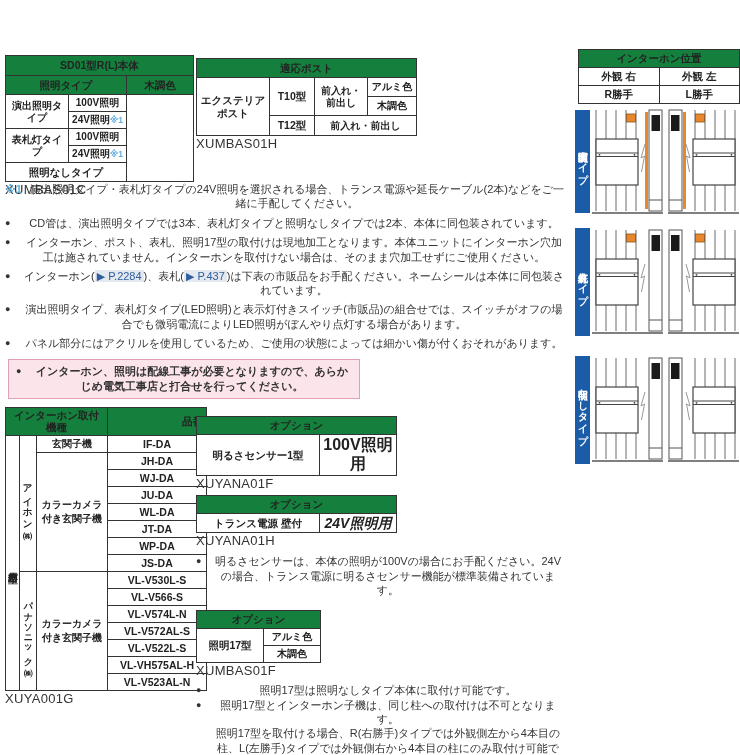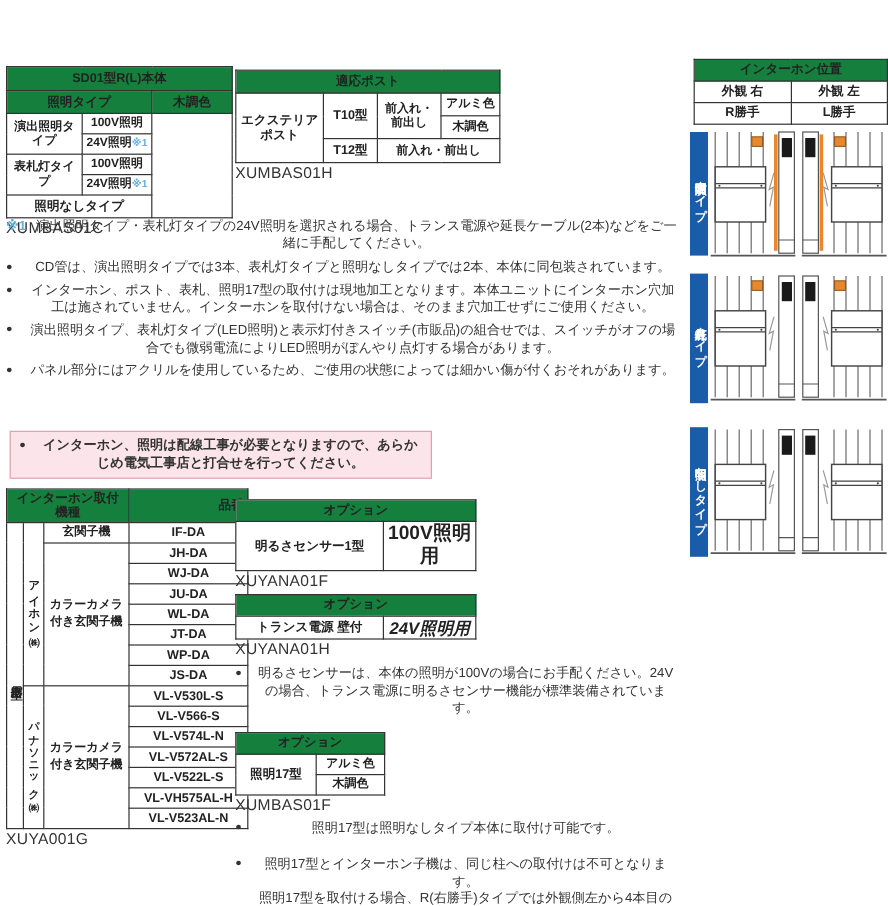--- a/index.html
+++ b/index.html
@@ -283,20 +283,24 @@
     <div class="note">
       <span class="mk bullet"></span>
       <span class="tx">CD管は、演出照明タイプでは3本、表札灯タイプと照明なしタイプでは2本、本体に同包装されています。</span>
     </div>
     <div class="note">
       <span class="mk bullet"></span>
       <span class="tx">インターホン、ポスト、表札、照明17型の取付けは現地加工となります。本体ユニットにインターホン穴加工は施されていません。インターホンを取付けない場合は、そのまま穴加工せずにご使用ください。</span>
     </div>
     <div class="note">
       <span class="mk bullet"></span>
+      <span class="tx"><span>インターホン(</span><span class="plink">▶ P.2284</span><span>)、表札(</span><span class="plink">▶ P.437</span><span>)は下表の市販品をお手配ください。ネームシールは本体に同包装されています。</span></span>
+    </div>
+    <div class="note">
+      <span class="mk bullet"></span>
       <span class="tx">演出照明タイプ、表札灯タイプ(LED照明)と表示灯付きスイッチ(市販品)の組合せでは、スイッチがオフの場合でも微弱電流によりLED照明がぼんやり点灯する場合があります。</span>
     </div>
     <div class="note">
       <span class="mk bullet"></span>
       <span class="tx">パネル部分にはアクリルを使用しているため、ご使用の状態によっては細かい傷が付くおそれがあります。</span>
     </div>
   </div>
 
   <div class="abs warnbox" style="left:8px;top:359px;width:336px;">
     <div class="note">
@@ -414,21 +418,21 @@
         <td style="width:50px;height:14px;font-size:10px;">アルミ色</td>
       </tr>
       <tr>
             <td style="height:14px;font-size:10px;">木調色</td>
           </tr>
     </tbody>
       </table>
     <div class="code" style="margin-bottom:5px;">XUMBAS01F</div>
 
     <div class="notes" style="width:368px;">
-      <div class="note" style="margin-bottom:16px;">
+      <div class="note" style="margin-bottom:0;">
         <span class="mk bullet"></span>
         <span class="tx">照明17型は照明なしタイプ本体に取付け可能です。</span>
       </div>
       <div class="note" style="margin-bottom:0;">
         <span class="mk bullet"></span>
         <span class="tx">照明17型とインターホン子機は、同じ柱への取付けは不可となります。</span>
       </div>
       <div class="note" style="margin-bottom:0;">
         <span class="mk"></span>
         <span class="tx">照明17型を取付ける場合、R(右勝手)タイプでは外観側左から4本目の柱、L(左勝手)タイプでは外観側右から4本目の柱にのみ取付け可能です。</span>

